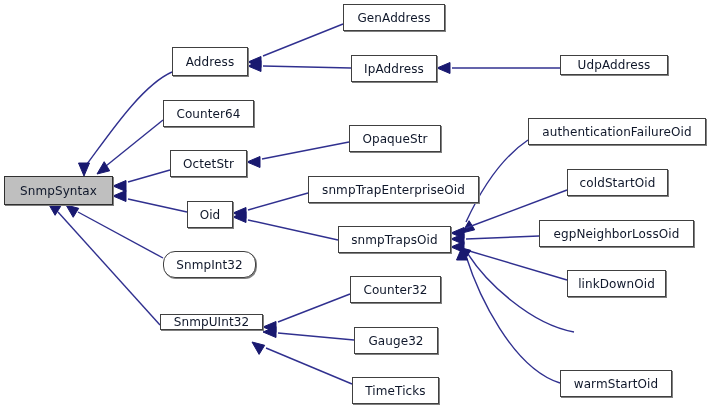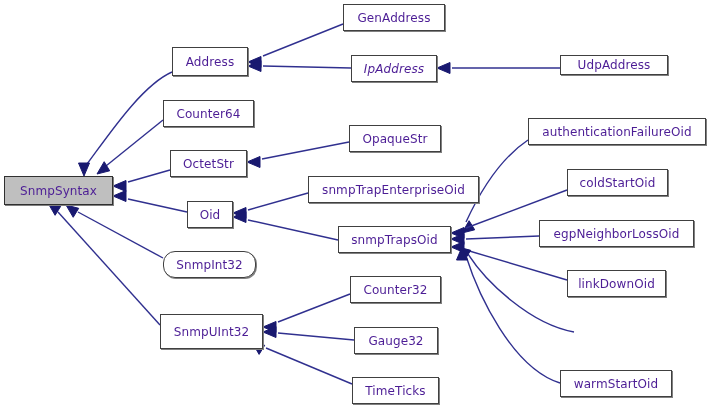--- a/index.html
+++ b/index.html
@@ -21,21 +21,21 @@
   }
   .node{
     position:absolute;
     box-sizing:border-box;
     display:flex;
     align-items:center;
     justify-content:center;
     background:#ffffff;
     border:1px solid #404040;
     box-shadow:1px 1px 0 0 #808080;
-    color:#4c1d95;
+    color:#0f172a;
     font-size:12px;
     line-height:1;
     letter-spacing:0.1px;
     white-space:nowrap;
     z-index:5;
   }
   .node.root{
     background:#bfbfbf;
     border:1px solid #303030;
   }
@@ -148,27 +148,27 @@
     </div>
     <div class="node" style="left: 170px; top: 150px; width: 77px; height: 27px;">
       <span class="node-label">OctetStr</span>
     </div>
     <div class="node" style="left: 187px; top: 201px; width: 46px; height: 27px;">
       <span class="node-label">Oid</span>
     </div>
     <div class="node" style="left: 163px; top: 251px; width: 93px; height: 27px; border-radius: 12px;">
       <span class="node-label">SnmpInt32</span>
     </div>
-    <div class="node" style="left: 160px; top: 314px; width: 103px; height: 35px;">
+    <div class="node" style="left: 160px; top: 314px; width: 103px; height: 16px;">
       <span class="node-label">SnmpUInt32</span>
     </div>
     <div class="node" style="left: 343px; top: 4px; width: 102px; height: 27px;">
       <span class="node-label">GenAddress</span>
     </div>
-    <div class="node" style="left: 351px; top: 55px; width: 86px; height: 27px; font-style: italic;">
+    <div class="node" style="left: 351px; top: 55px; width: 86px; height: 27px;">
       <span class="node-label">IpAddress</span>
     </div>
     <div class="node" style="left: 349px; top: 125px; width: 92px; height: 27px;">
       <span class="node-label">OpaqueStr</span>
     </div>
     <div class="node" style="left: 308px; top: 176px; width: 171px; height: 27px;">
       <span class="node-label">snmpTrapEnterpriseOid</span>
     </div>
     <div class="node" style="left: 338px; top: 226px; width: 113px; height: 27px;">
       <span class="node-label">snmpTrapsOid</span>

